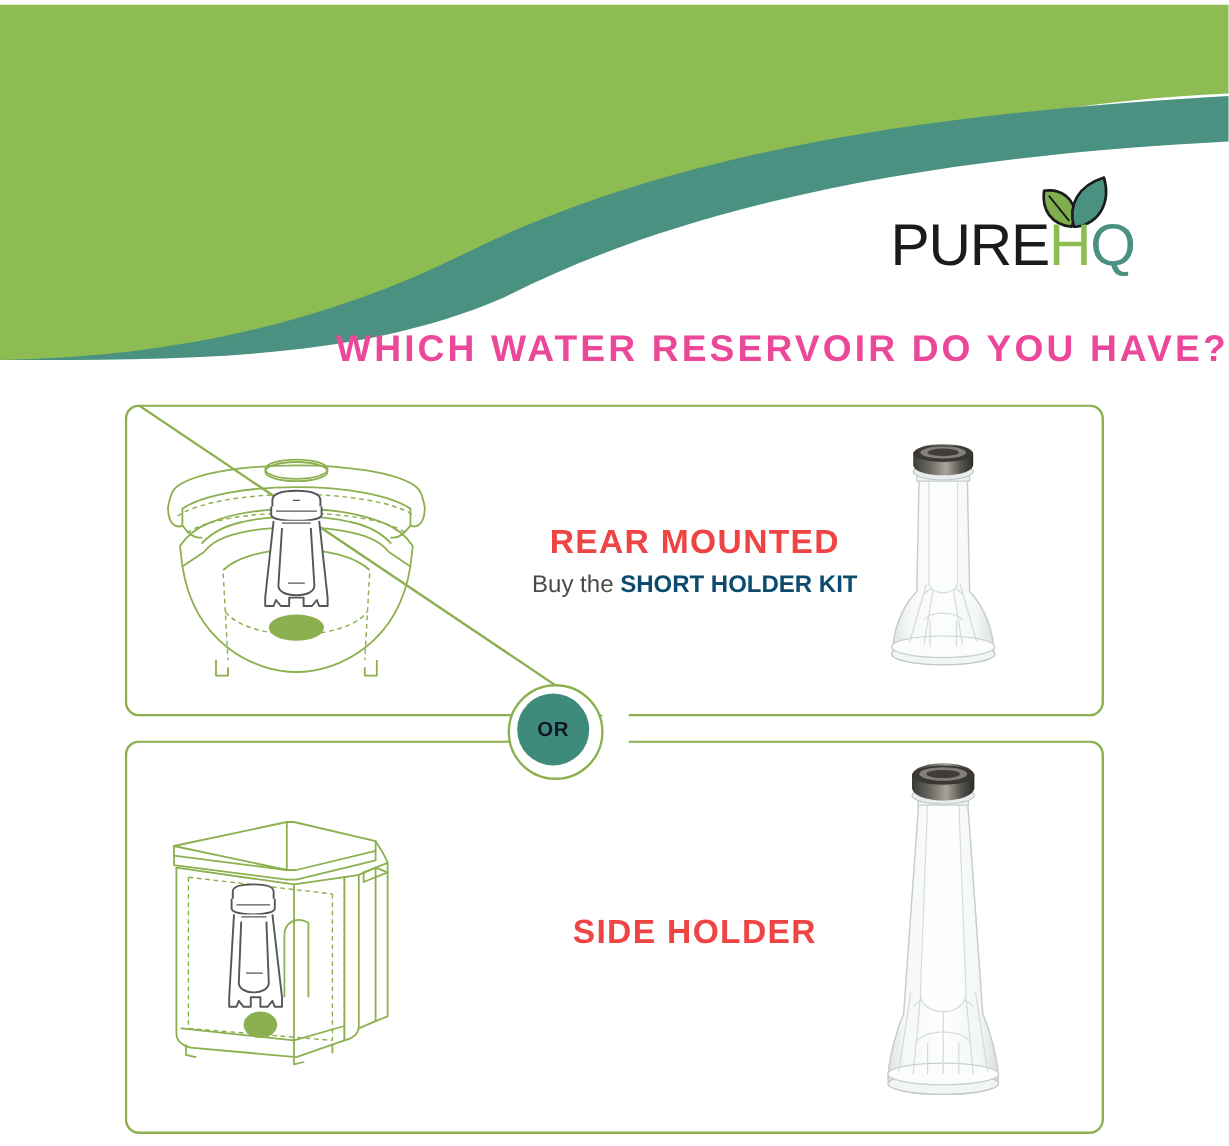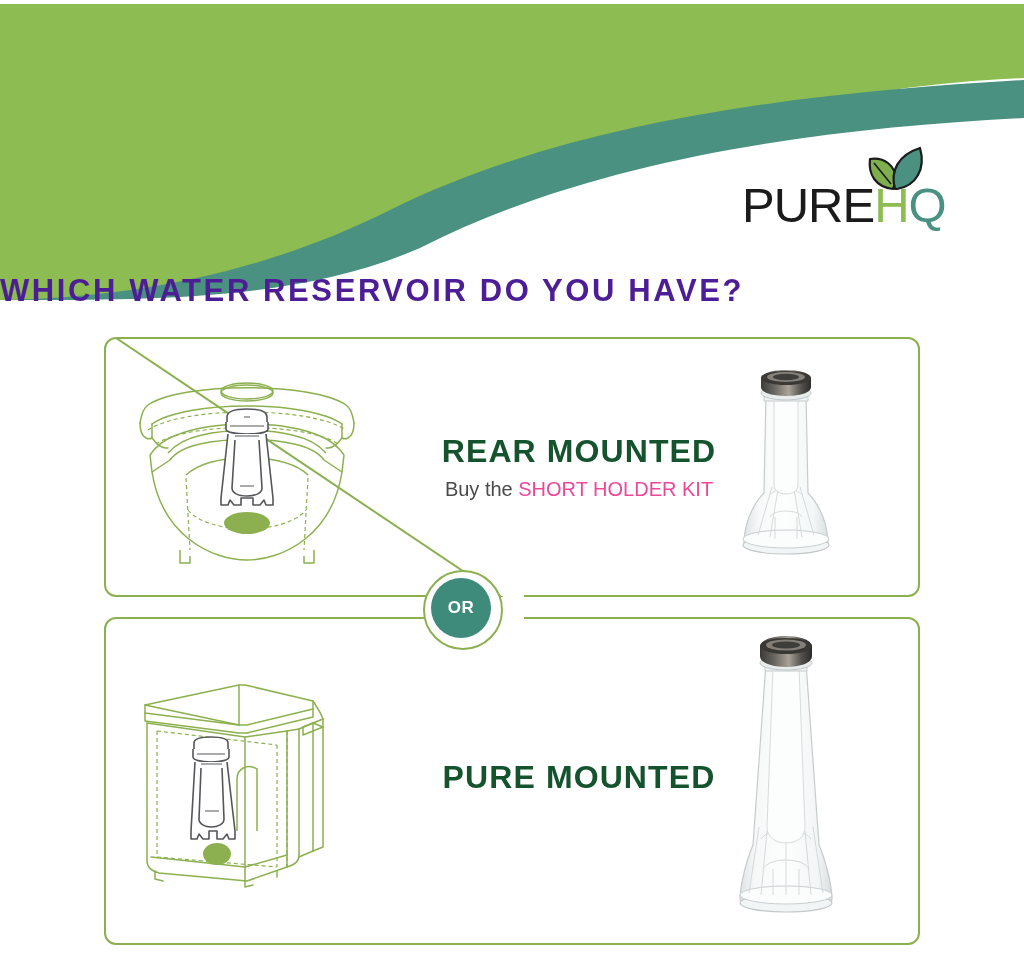--- a/index.html
+++ b/index.html
@@ -57,22 +57,22 @@
   #logo-word .pure { color: #1b1b1b; }
   #logo-word .h { color: #8cbc52; }
   #logo-word .q { color: #4a9181; }
 
   
   #title {
     position: absolute;
     left: 0;
     top: 273px;
     width: 1024px;
-    text-align: left;
-    color: #4c1d95;
+    text-align: right;
+    color: #ec4899;
     font-size: 31px;
     font-weight: bold;
     letter-spacing: 2.6px;
     white-space: nowrap;
   }
 
   
   .card {
     position: absolute;
     left: 104px;
@@ -109,33 +109,33 @@
     left: 290px;
     top: 0;
     width: 370px;
     height: 100%;
     display: flex;
     flex-direction: column;
     align-items: center;
     justify-content: center;
   }
   .opt-title {
-    color: #14532d;
-    font-size: 32px;
+    color: #ef4444;
+    font-size: 28px;
     font-weight: bold;
     letter-spacing: 1.1px;
     white-space: nowrap;
     margin-bottom: 8px;
   }
   .opt-sub {
     color: #4a4a4a;
     font-size: 20px;
     white-space: nowrap;
   }
-  .opt-sub b { color: #ec4899; font-weight: normal; text-align: right; }
+  .opt-sub b { color: #0c4a6e; font-weight: bold; text-align: right; }
 
   
   .product {
     position: absolute;
     right: 14px;
     top: 0;
     height: 100%;
     width: 240px;
     display: flex;
     align-items: center;
@@ -144,21 +144,21 @@
 
   
   #or-badge {
     position: absolute;
     left: 431px;
     top: 578px;
     width: 60px;
     height: 60px;
     border-radius: 50%;
     background: #3f8b7b;
-    color: #ffffff;
+    color: #0f172a;
     font-size: 17px;
     font-weight: bold;
     letter-spacing: 0.6px;
     display: flex;
     align-items: center;
     justify-content: center;
     z-index: 6;
   }
   #or-ring {
     position: absolute;
@@ -354,21 +354,21 @@
           <path d="M70,83 L98,83"></path>
           <path d="M74,93 L95,93"></path>
           <path d="M78,140 L92,140"></path>
         </g>
 
         <path d="M110,160 L110,108 C110,98 120,92 130,98 L130,160" fill="none" stroke="#8cb04f" stroke-width="1.5"></path>
       </svg>
     </div>
 
     <div class="textblock">
-      <div class="opt-title">PURE MOUNTED</div>
+      <div class="opt-title">SIDE HOLDER</div>
     </div>
 
     <div class="product">
       <svg width="110" height="300" viewBox="0 0 110 300">
         <defs>
           <linearGradient id="glassB" x1="0" y1="0" x2="1" y2="0">
             <stop offset="0%" stop-color="#dde2e3"></stop>
             <stop offset="16%" stop-color="#f6f8f8"></stop>
             <stop offset="50%" stop-color="#fdfefe"></stop>
             <stop offset="84%" stop-color="#f3f6f6"></stop>

